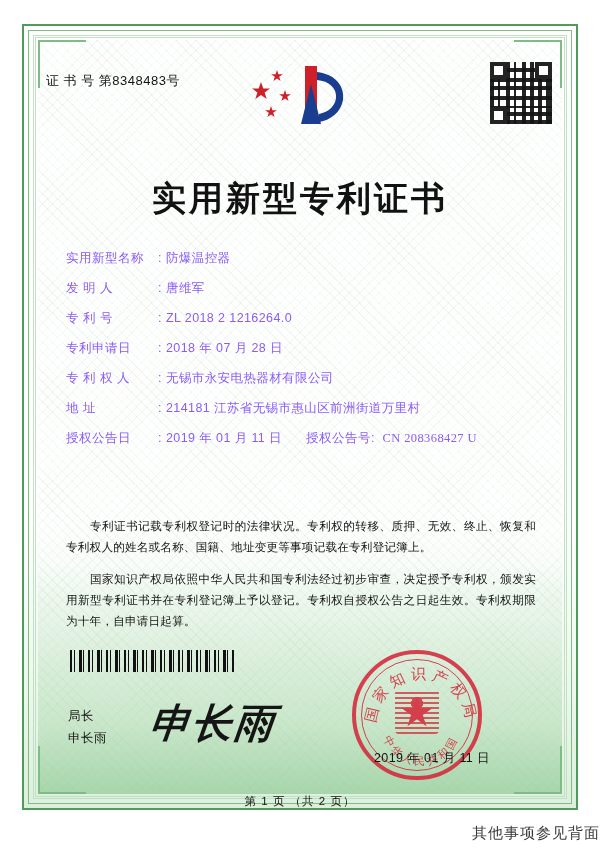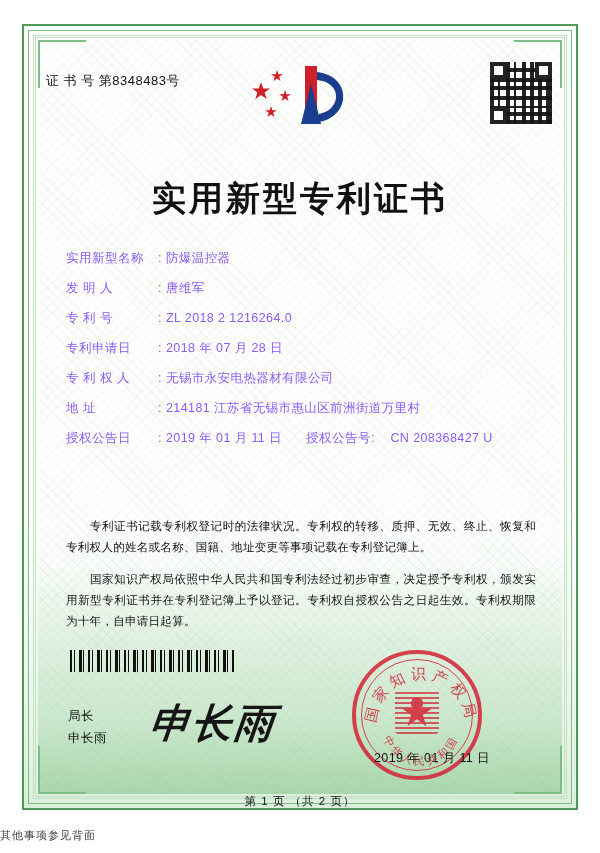--- a/index.html
+++ b/index.html
@@ -156,22 +156,23 @@
   }
   .field-sep { flex: 0 0 8px; }
   .field-value { letter-spacing: 0.4px; }
 
   .field-row.two-col .field-value { flex: 0 0 auto; }
   .field-row.two-col .second-label {
     margin-left: 24px;
     letter-spacing: 0.5px;
   }
   .field-row.two-col .second-value {
-    margin-left: 16px;
+    margin-left: 8px;
     letter-spacing: 0.4px;
+    font-family: Liberation Serif, serif;
   }
 
   
   .paragraphs {
     position: absolute;
     left: 66px;
     top: 503px;
     width: 470px;
   }
   .para {
@@ -286,22 +287,22 @@
     text-align: center;
     font-size: 11.5px;
     color: #141414;
     letter-spacing: 1px;
     margin-top: 24px;
   }
   .outside-note {
     position: absolute;
     left: 0; right: 0;
     bottom: 10px;
-    text-align: left;
-    font-size: 11px;
+    text-align: right;
+    font-size: 15px;
     color: #3a3a3a;
     letter-spacing: 1px;
   }
 </style>
 </head>
 <body>
 
 <div class="page">
   <div class="cert-frame">
     <div class="texture"></div>

